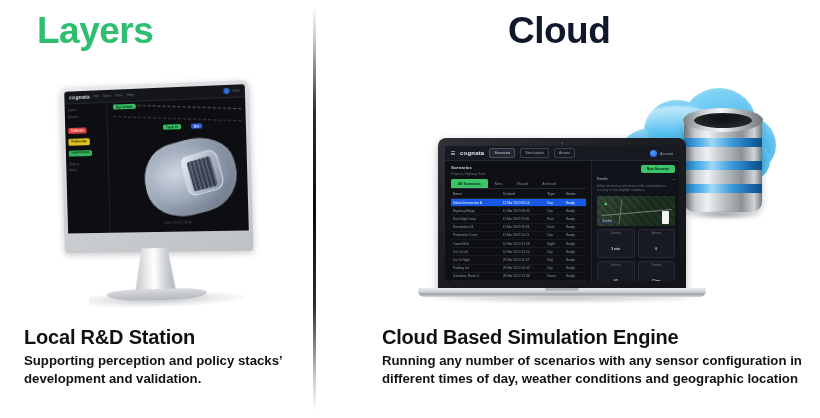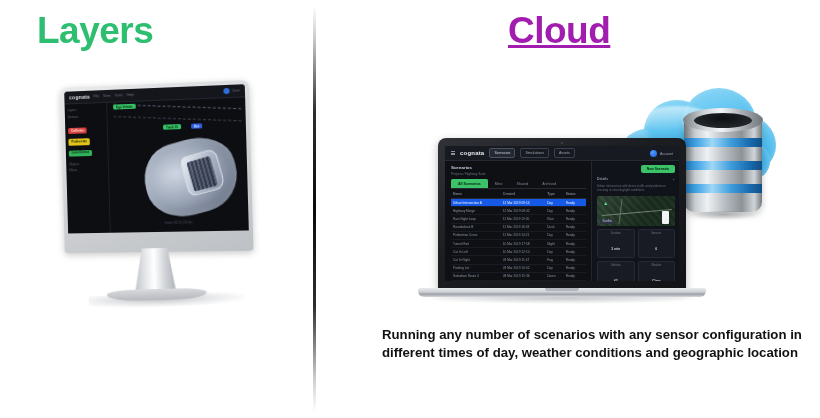--- a/index.html
+++ b/index.html
@@ -36,21 +36,21 @@
   
   .kicker {
     position: absolute;
     font-weight: bold;
     font-size: 37px;
     letter-spacing: -0.5px;
     line-height: 1;
     white-space: nowrap;
   }
   .kicker-station { left: 37px;  top: 12px; color: #2EBE70; }
-  .kicker-cloud   { left: 508px; top: 12px; color: #a21caf; text-decoration: underline; }
+  .kicker-cloud   { left: 508px; top: 12px; color: #0f172a; }
 
   
   .caption { position: absolute; }
   .caption h3 {
     margin: 0 0 4px 0;
     font-size: 20px;
     font-weight: bold;
     color: #111111;
     letter-spacing: -0.2px;
     line-height: 1.1;
@@ -598,18 +598,23 @@
           </div>
         </div>
 
       </div>
     </div>
     <div class="base"></div>
     <div class="notch"></div>
     <div class="base-shadow"></div>
   </div>
 
+  <div class="caption caption-station">
+    <h3>Local R&amp;D Station</h3>
+    <p>Supporting perception and policy stacks’ development and validation.</p>
+  </div>
 
   <div class="caption caption-cloud">
+    <h3>Cloud Based Simulation Engine</h3>
     <p>Running any number of scenarios with any sensor configuration in different times of day, weather conditions and geographic location</p>
   </div>
 
 </div>
 
 </body></html>

